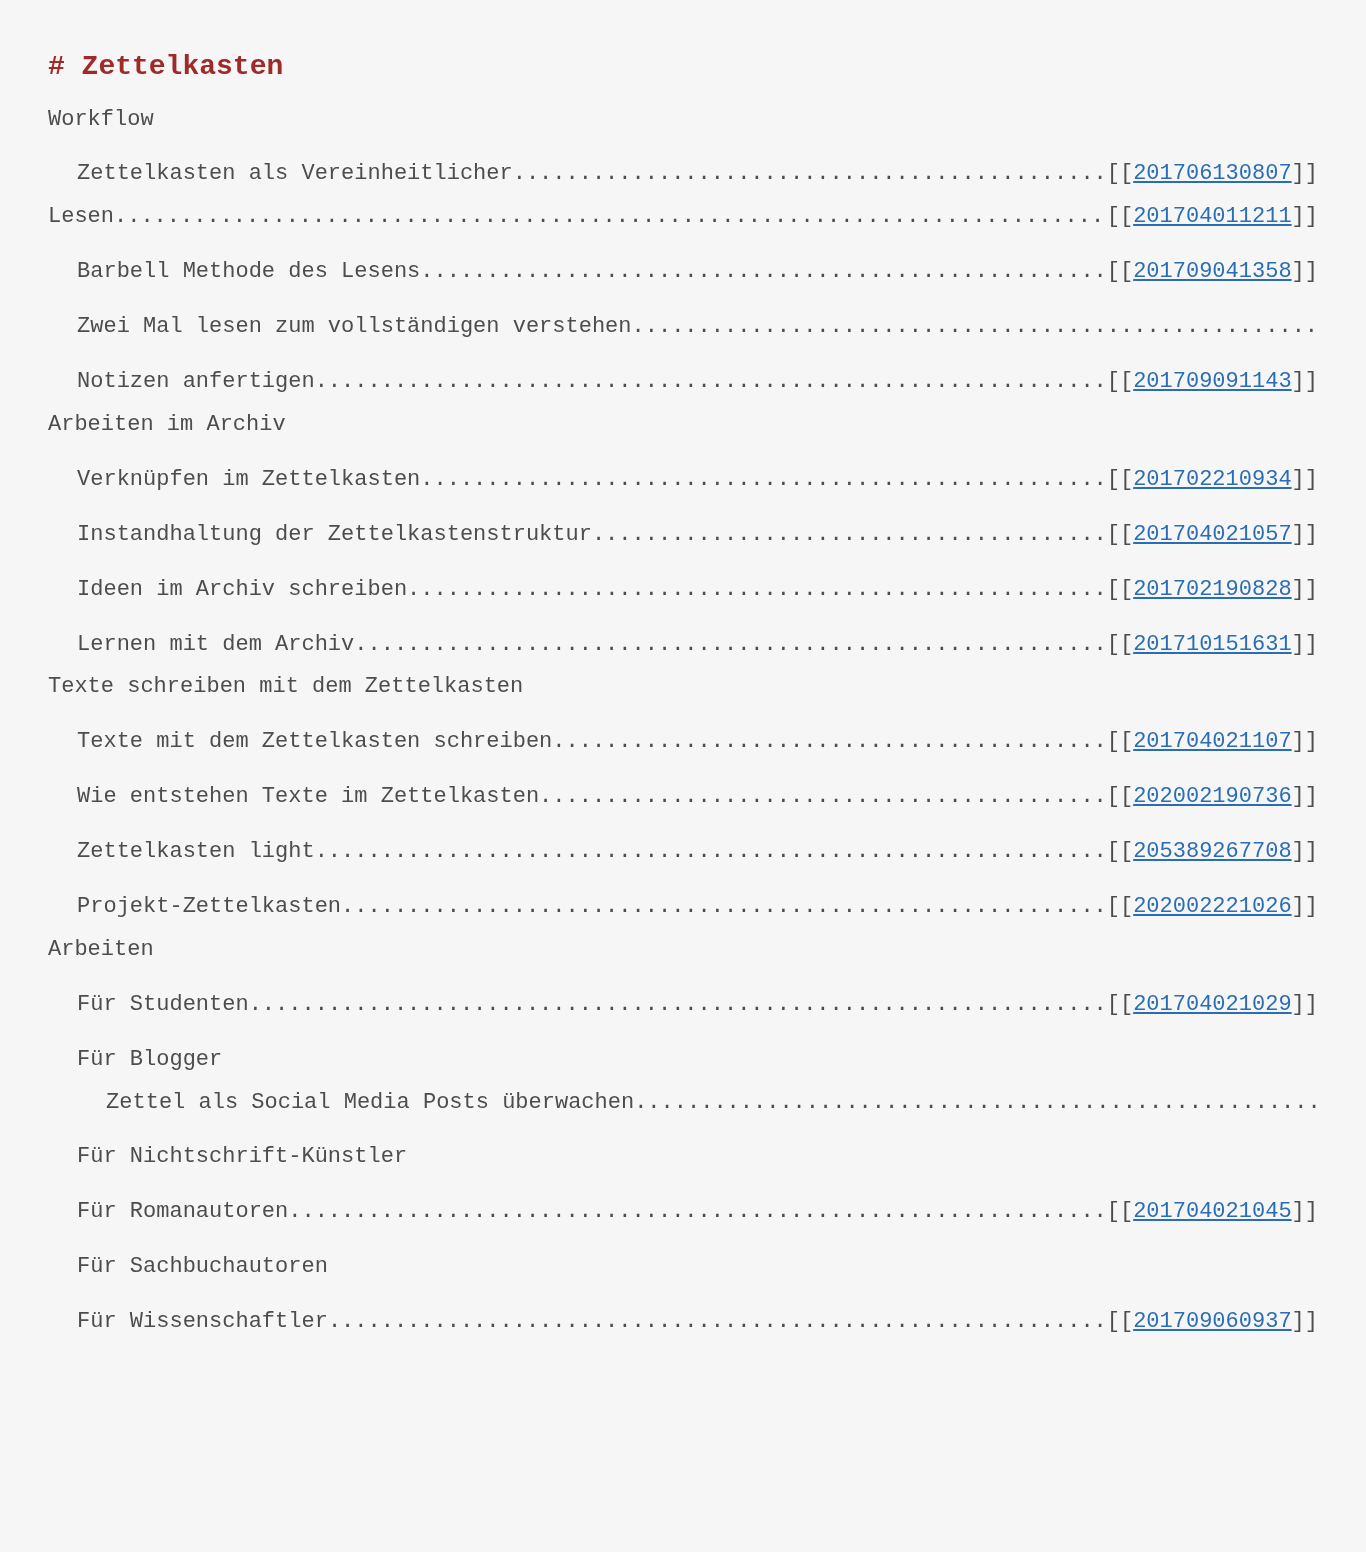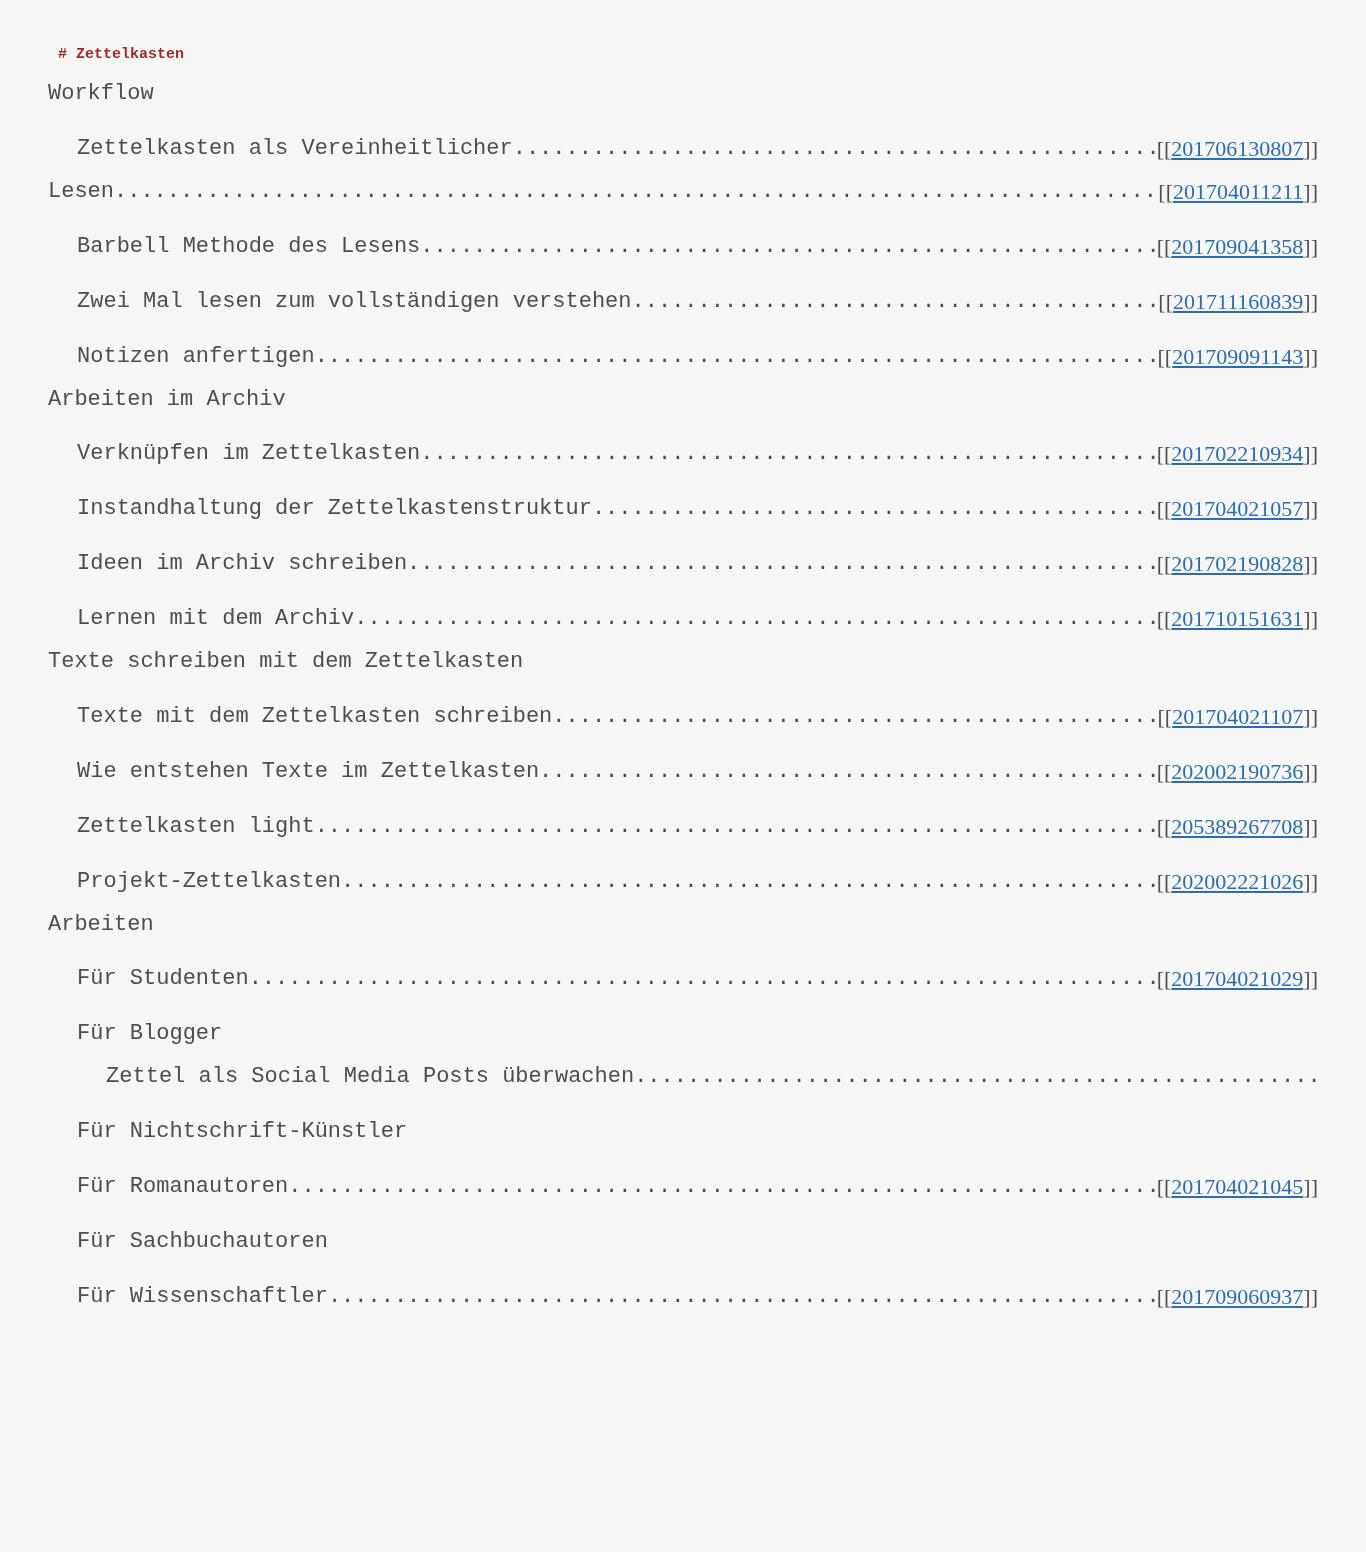--- a/index.html
+++ b/index.html
@@ -6,43 +6,43 @@
     body {
       margin: 0;
       padding: 40px 48px;
       background: #f6f6f6;
       font-family: ui-monospace, "SF Mono", Menlo, Consolas, "Liberation Mono", monospace;
       font-size: 22px;
       line-height: 1.95;
       color: #4d4d4d;
     }
     h1.title {
-      margin: 0 0 4px 10px;
-      font-size: 15px;
+      margin: 0 0 4px 0;
+      font-size: 28px;
       font-weight: 700;
       color: #9f2a2a;
     }
     .row {
       display: flex;
       white-space: nowrap;
       align-items: flex-end;
     }
     .indent-1 { padding-left: 2.2ch; margin-top: 12px; }
     .indent-2 { padding-left: 4.4ch; }
     .label { white-space: pre; }
     .dots {
       flex: 1 1 auto;
       overflow: hidden;
       color: #4d4d4d;
     }
     .dots::before {
       content: "................................................................................................................................";
       letter-spacing: 0;
     }
-    .linkwrap { white-space: nowrap; font-family: Liberation Serif, serif; }
+    .linkwrap { white-space: nowrap; }
     .bracket { color: #4d4d4d; }
     .idlink {
       color: #2a6db5;
       text-decoration: underline;
     }
   </style>
 </head>
 <body>
 
 <h1 class="title"># Zettelkasten</h1>
@@ -62,21 +62,20 @@
       <span class="linkwrap"><span class="bracket">[[</span><a class="idlink" href="#">201704011211</a><span class="bracket">]]</span></span>
     </div>
     <div class="row indent-1">
       <span class="label">Barbell Methode des Lesens</span>
       <span class="dots"></span>
       <span class="linkwrap"><span class="bracket">[[</span><a class="idlink" href="#">201709041358</a><span class="bracket">]]</span></span>
     </div>
     <div class="row indent-1">
       <span class="label">Zwei Mal lesen zum vollständigen verstehen</span>
       <span class="dots"></span>
-      <span class="linkwrap"><span class="bracket">[[</span><a class="idlink" href="#">201711160839</a><span class="bracket">]]</span></span>
     </div>
     <div class="row indent-1">
       <span class="label">Notizen anfertigen</span>
       <span class="dots"></span>
       <span class="linkwrap"><span class="bracket">[[</span><a class="idlink" href="#">201709091143</a><span class="bracket">]]</span></span>
     </div>
     <div class="row indent-0">
       <span class="label">Arbeiten im Archiv</span>
     </div>
     <div class="row indent-1">

